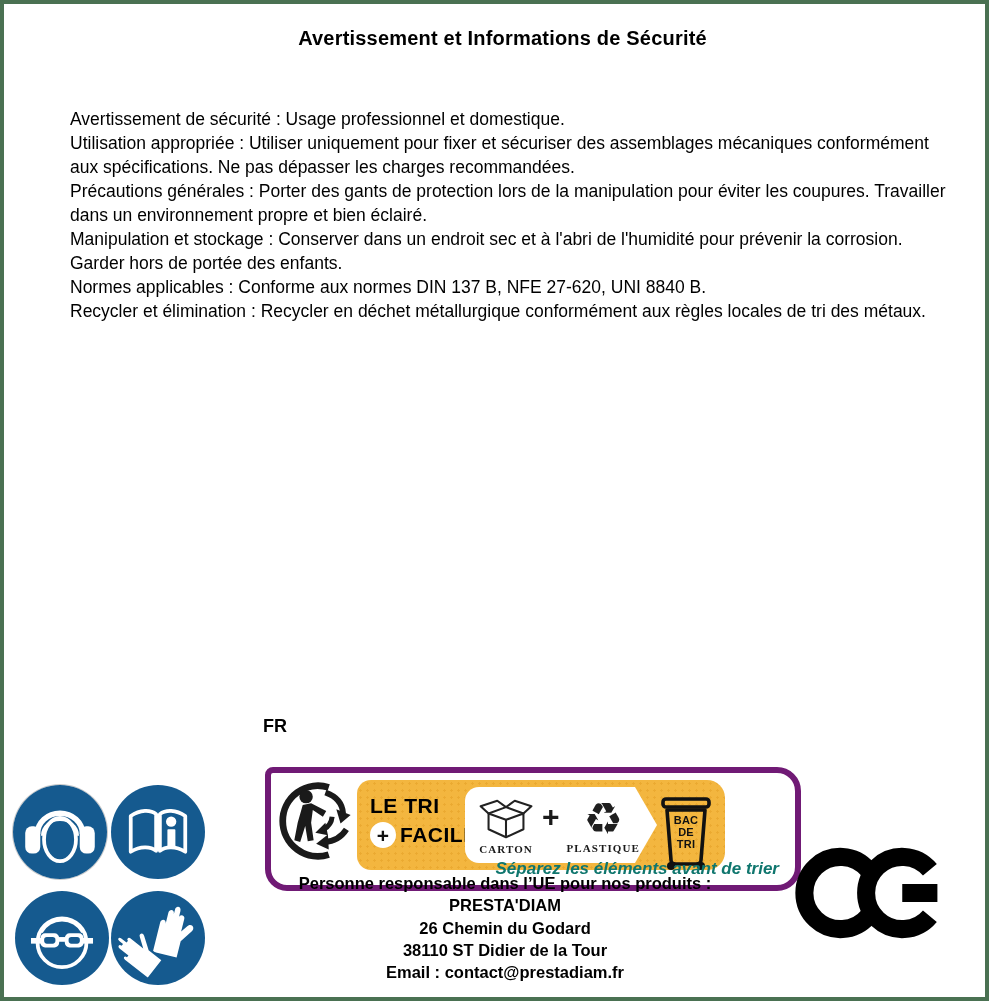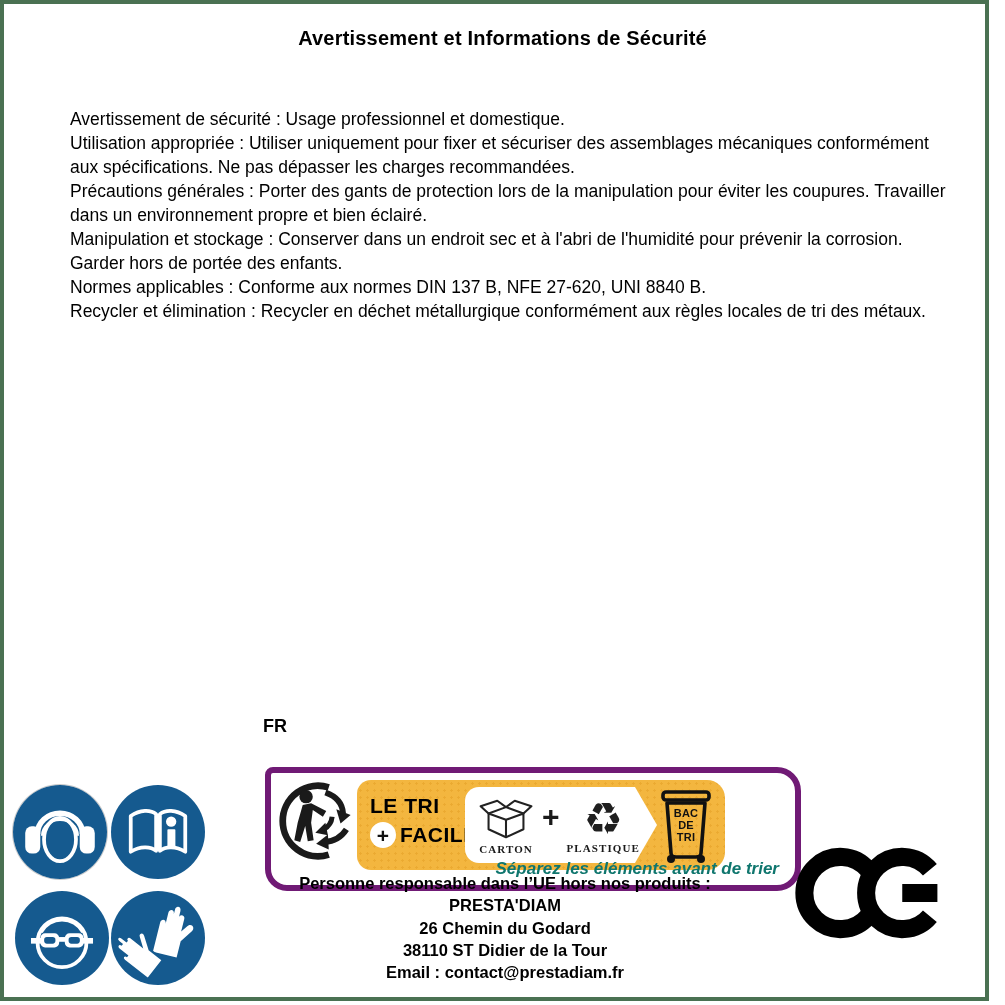--- a/index.html
+++ b/index.html
@@ -50,21 +50,21 @@
     position:absolute;left:108px;top:7px;height:76px;width:192px;
     background:#fff;border-radius:14px 0 0 14px;
     clip-path:polygon(0 0,calc(100% - 22px) 0,100% 50%,calc(100% - 22px) 100%,0 100%);
     display:flex;align-items:center;justify-content:flex-start;
     padding-left:12px;box-sizing:border-box;gap:6px;
   }
   .material{display:flex;flex-direction:column;align-items:center;}
   .material .mat-label{font-size:11px;font-weight:bold;color:#1a1a1a;letter-spacing:0.1em;margin-top:1px;font-family:Liberation Serif, serif;}
   .mat-plus{font-size:30px;font-weight:800;color:#1a1a1a;margin:0 1px 16px 1px;line-height:1;}
   .recycle-glyph{font-size:44px;line-height:44px;color:#1f1f1f;font-family:"DejaVu Sans",sans-serif;}
-  .bin-block{position:absolute;right:11px;top:7px;width:56px;height:76px;}
+  .bin-block{position:absolute;right:11px;top:14px;width:56px;height:76px;}
   .bin-block svg{position:absolute;left:0;top:0;}
   .bin-text{
     position:absolute;left:0;top:20px;width:56px;text-align:center;
     font-size:11px;line-height:12px;font-weight:800;color:#111;letter-spacing:0.02em;
   }
   .tri-instruction{
     position:absolute;right:16px;bottom:6px;font-size:17px;font-weight:700;font-style:italic;color:#0f766e;
   }
   
   .picto{position:absolute;width:94px;height:94px;border-radius:50%;}
@@ -205,21 +205,21 @@
     <g transform="translate(42,10) rotate(14 20 30)">
       <path d="M9,58 L9,26 C9,21 15,21 15,26 L15,14 C15,9 21,9 21,14 L21,9 C21,4 27,4 27,9 L27,16 C27,12 33,12 33,16 L33,30 L38,23 C41,18 47,22 44,27 L35,40 L35,58 Z" fill="#fff"></path>
     </g>
     <g transform="translate(4,38) rotate(-52 20 30)">
       <path d="M9,58 L9,26 C9,21 15,21 15,26 L15,14 C15,9 21,9 21,14 L21,9 C21,4 27,4 27,9 L27,16 C27,12 33,12 33,16 L33,30 L38,23 C41,18 47,22 44,27 L35,40 L35,58 Z" fill="#fff" stroke="#155A8F" stroke-width="2.5"></path>
     </g>
   </svg>
 </div>
 
 <div class="resp-block">
-  <div>Personne responsable dans l’UE hors nos produits :</div>
+  <div>Personne responsable dans l’UE pour nos produits :</div>
   <div>PRESTA'DIAM</div>
   <div>26 Chemin du Godard</div>
   <div>38110 ST Didier de la Tour</div>
   <div>Email : contact@prestadiam.fr</div>
 </div>
 
 <div class="ce-mark">
   <span class="sr-only">CE</span>
   <svg width="152" height="102" viewBox="0 0 160 100">
     <path d="M79.1,25.6 A38,38 0 1 0 79.1,74.4" fill="none" stroke="#000" stroke-width="19"></path>

